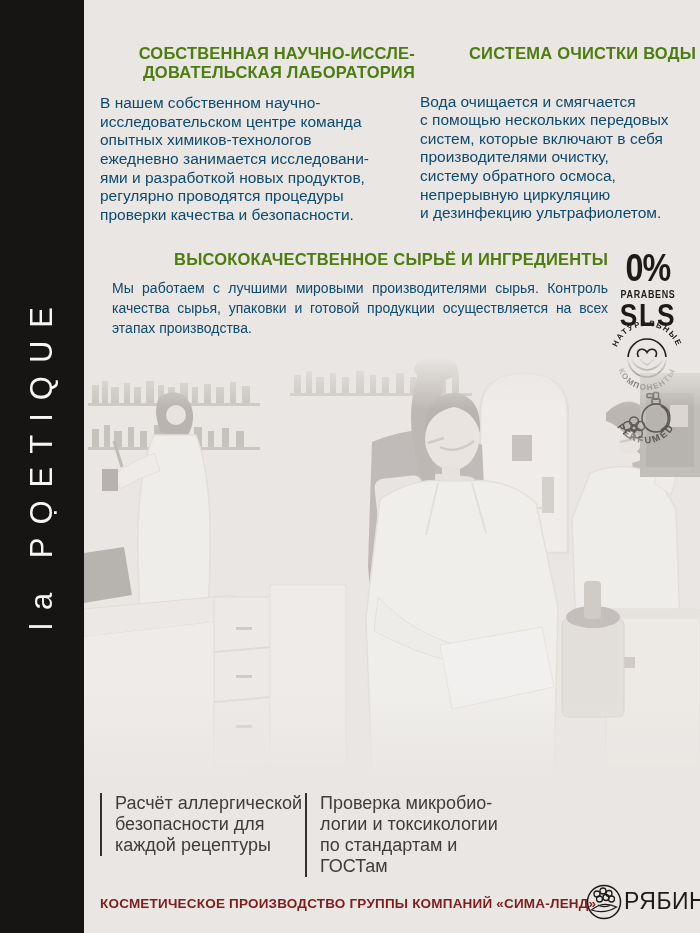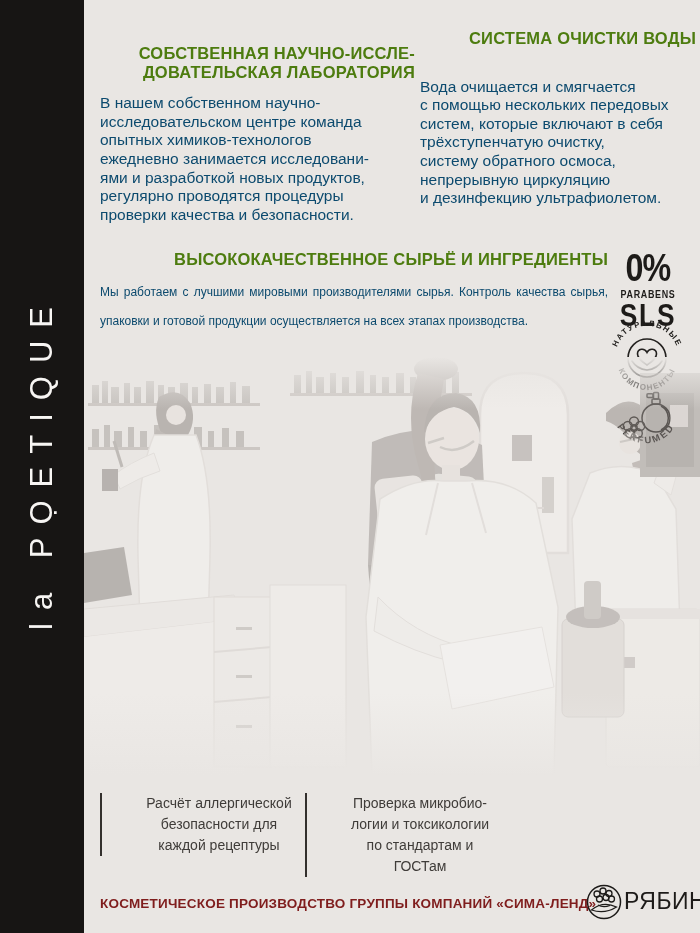--- a/index.html
+++ b/index.html
@@ -21,45 +21,45 @@
   .h {
     margin:0; font-size:16.5px; font-weight:700; line-height:1.13;
     letter-spacing:.2px; color:#4d7c0f; white-space:pre-line;text-align:right;
   }
   .copy {
     margin:13px 0 0; font-size:15.5px; line-height:1.2;
     color:#0c4a6e; white-space:pre-line;
   }
   .col { position:absolute; }
   #lab-col   { left:100px; top:44px;  width:315px; }
-  #water-col { left:420px; top:29px;  width:276px; }
+  #water-col { left:420px; top:44px;  width:276px; }
   #water-col .copy { margin-top:30px; }
   #ingredients { position:absolute; left:100px; top:250px; width:508px; }
-  #ingredients .copy { margin-top:9px; font-size:12px; line-height:29px;
-                       white-space:normal; text-align:justify; }
+  #ingredients .copy { margin-top:9px; font-size:14px; line-height:20px;
+                       white-space:normal; text-align:justify;margin-left:12px; }
   
   .zero-badge { position:absolute; left:604px; top:250px; width:88px;
                 text-align:center; color:#1d1b19; transform:scaleX(.85); transform-origin:50% 0; }
   .zero-percent  { font-size:38px; font-weight:700; line-height:.95; letter-spacing:-1px; }
   .zero-parabens { font-size:10.5px; font-weight:700; letter-spacing:.8px; margin-top:2px; }
   .zero-sls      { font-size:31px; font-weight:700; line-height:1; letter-spacing:2px; }
   .badge-svg { position:absolute; }
   #natural-badge  { left:607px; top:314px; }
   #perfumed-badge { left:604px; top:390px; }
   .arc-text { font-size:8px; font-weight:700; letter-spacing:1.5px; fill:#23211f;
               font-family:"Liberation Sans", sans-serif; }
   .arc-text-lat { font-size:9.5px; font-weight:700; letter-spacing:2px; fill:#23211f;
               font-family:"Liberation Sans", sans-serif; }
   
   #photo { position:absolute; left:84px; top:357px; width:616px; height:418px; }
   
   .feature {
     position:absolute; top:793px;
-    border-left:2px solid #33302d; padding-left:23px;
-    font-size:14px; line-height:21px; color:#3f3c39; white-space:pre-line;text-align:center;
+    border-left:2px solid #33302d; padding-left:13px;
+    font-size:18px; line-height:21px; color:#3f3c39; white-space:pre-line;
   }
   #feature-0 { left:100px; width:188px; }
   #feature-1 { left:305px; width:180px; }
   #feature-2 { left:490px; width:196px; }
   
   .footer-text {
     position:absolute; left:100px; top:896px;
     font-size:13.5px; font-weight:700; letter-spacing:.2px; color:#7f1d1d;
   }
   .footer-logo { position:absolute; left:585px; top:883px; }
@@ -86,21 +86,21 @@
 ями и разработкой новых продуктов,
 регулярно проводятся процедуры
 проверки качества и безопасности.</p>
   </section>
 
   <section class="col" id="water-col">
     <h2 class="h">СИСТЕМА ОЧИСТКИ ВОДЫ</h2>
     <p class="copy">Вода очищается и смягчается
 с помощью нескольких передовых
 систем, которые включают в себя
-трёхступенчатую очистку,
+производителями очистку,
 систему обратного осмоса,
 непрерывную циркуляцию
 и дезинфекцию ультрафиолетом.</p>
   </section>
 
   <section id="ingredients">
     <h2 class="h">ВЫСОКОКАЧЕСТВЕННОЕ СЫРЬЁ И ИНГРЕДИЕНТЫ</h2>
     <p class="copy">Мы работаем с лучшими мировыми производителями сырья. Контроль качества сырья, упаковки и готовой продукции осуществляется на всех этапах производства.</p>
   </section>
 

